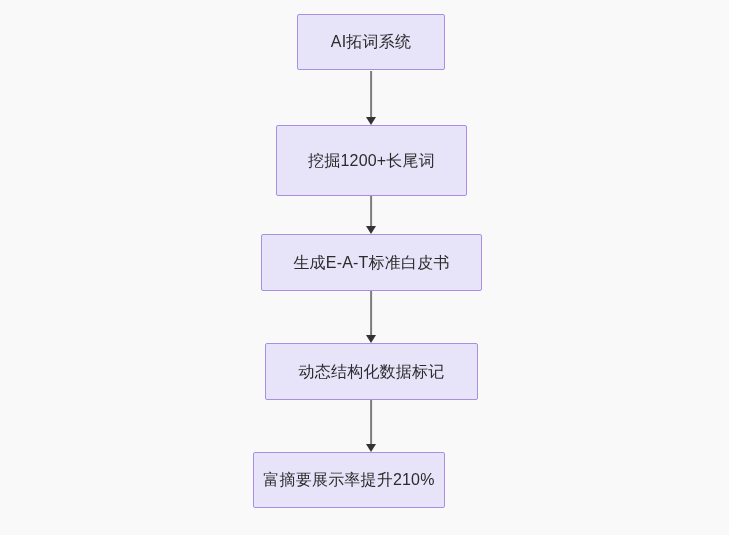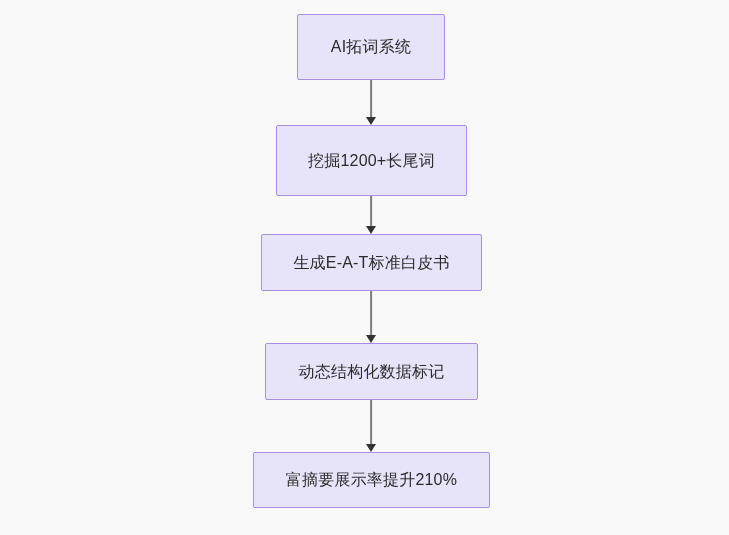--- a/index.html
+++ b/index.html
@@ -75,29 +75,29 @@
   </div>
   <div class="edge" id="edge-3-4" style="left: 371px; top: 291px; height: 52px;">
     <div class="edge-line" style="height: 45px;"></div>
     <div class="edge-head" style="top: 43.5px;"></div>
   </div>
   <div class="edge" id="edge-4-5" style="left: 371px; top: 400px; height: 52px;">
     <div class="edge-line" style="height: 45px;"></div>
     <div class="edge-head" style="top: 43.5px;"></div>
   </div>
 
-  <div class="node" id="node-1" style="left: 297px; top: 14px; width: 148px; height: 66px;">
+  <div class="node" id="node-1" style="left: 297px; top: 14px; width: 148px; height: 56px;">
     <span class="node-label">AI拓词系统</span>
   </div>
   <div class="node" id="node-2" style="left: 276px; top: 125px; width: 191px; height: 71px;">
     <span class="node-label">挖掘1200+长尾词</span>
   </div>
   <div class="node" id="node-3" style="left: 261px; top: 234px; width: 221px; height: 57px;">
     <span class="node-label">生成E-A-T标准白皮书</span>
   </div>
   <div class="node" id="node-4" style="left: 265px; top: 343px; width: 213px; height: 57px;">
     <span class="node-label">动态结构化数据标记</span>
   </div>
-  <div class="node" id="node-5" style="left: 253px; top: 452px; width: 237px; height: 56px;">
+  <div class="node" id="node-5" style="left: 253px; top: 452px; width: 192px; height: 56px;">
     <span class="node-label">富摘要展示率提升210%</span>
   </div>
 
 </div>
 
 </body></html>

